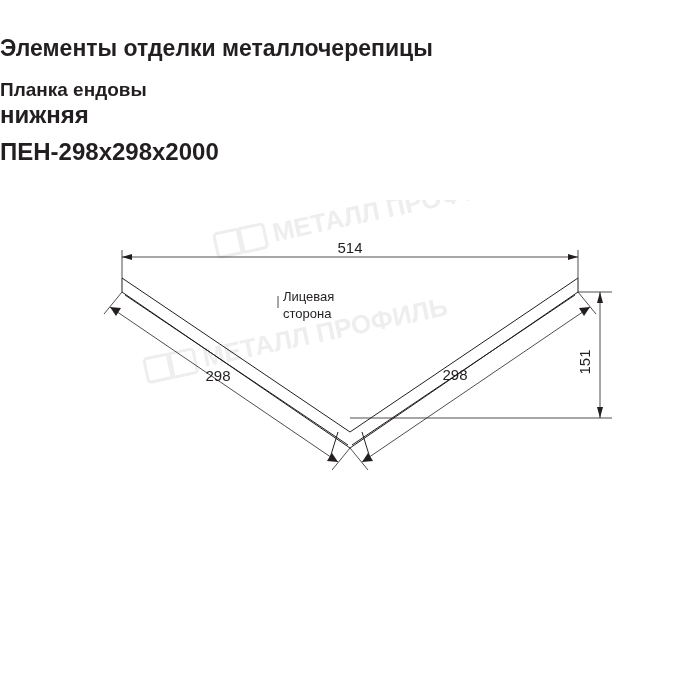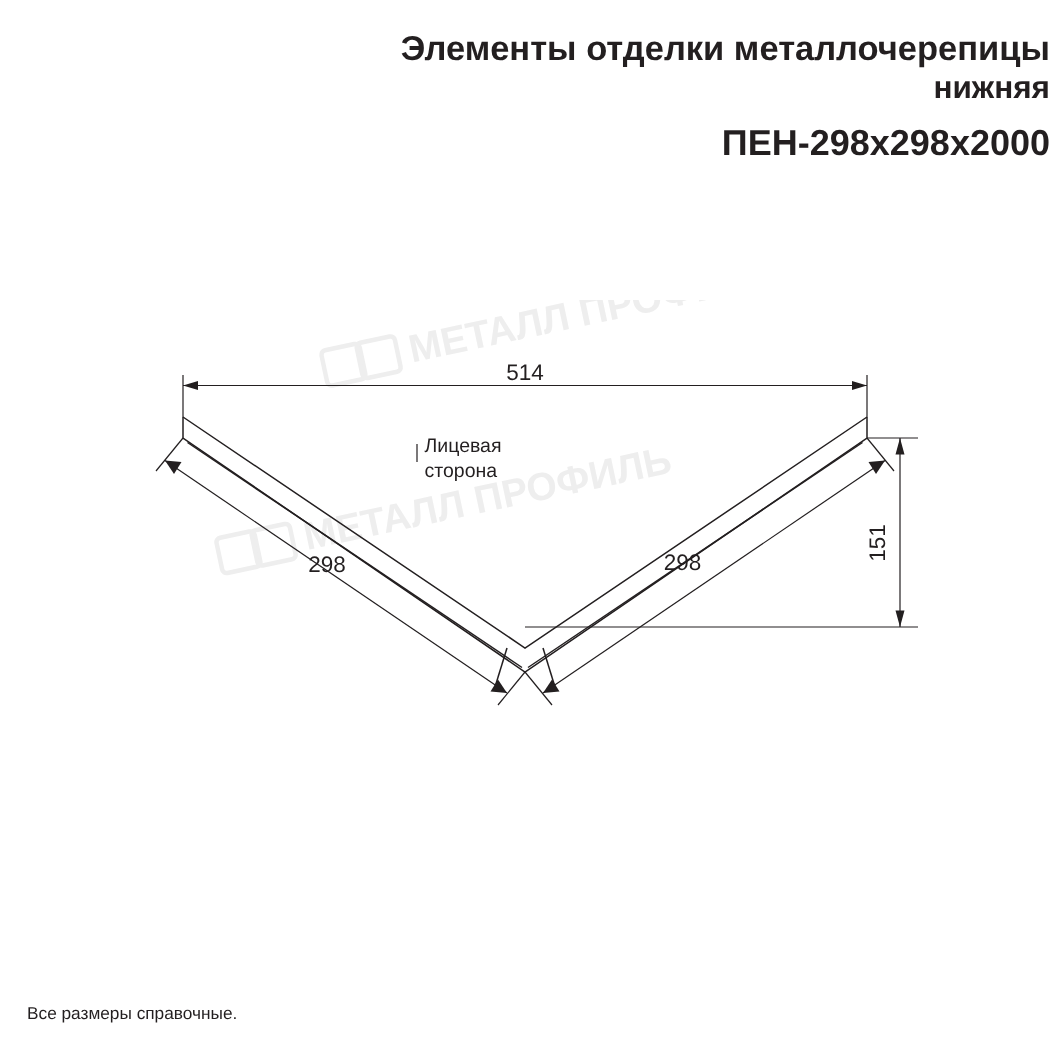--- a/index.html
+++ b/index.html
@@ -15,41 +15,41 @@
     position: relative;
     overflow: hidden;
   }
   .page {
     position: relative;
     width: 700px;
     height: 700px;
   }
   .title-block {
     position: absolute;
-    top: 18px;
+    top: 34px;
     left: 0;
     width: 700px;
-    text-align: right;
+    text-align: left;
   }
   .main-title {
     font-size: 23px;
     font-weight: bold;
     letter-spacing: 0px;
     line-height: 28px;
     margin: 0;
   }
   .sub-title {
     font-size: 19px;
     font-weight: bold;
     line-height: 25px;
     margin: 0;
     margin-top: 15px;
   }
   .sub-title-2 {
-    font-size: 21px;
+    font-size: 24px;
     font-weight: bold;
     line-height: 25px;
     margin: 0;
   }
   .code-title {
     font-size: 24px;
     font-weight: bold;
     line-height: 25px;
     margin: 0;
     margin-top: 12px;
@@ -89,20 +89,21 @@
     fill: #eeeeee;
   }
 </style>
 </head>
 <body>
 
 <div class="page">
 
   <div class="title-block">
     <p class="main-title">Элементы отделки металлочерепицы</p>
+    <p class="sub-title">Планка ендовы</p>
     <p class="sub-title-2">нижняя</p>
     <p class="code-title">ПЕН-298x298x2000</p>
   </div>
 
   <div class="drawing">
     <svg width="700" height="300" viewBox="0 0 700 300" xmlns="http://www.w3.org/2000/svg">
 
       <g opacity="1">
         <g transform="translate(215,40) rotate(-12)">
           <rect x="0" y="-6" width="26" height="24" rx="3" fill="none" stroke="#eeeeee" stroke-width="3"></rect>
@@ -168,16 +169,15 @@
       <g stroke="#231f20" stroke-width="0.8" fill="none">
         <line x1="278" y1="108" x2="278" y2="96"></line>
       </g>
       <text class="face-label" x="283" y="101">Лицевая</text>
       <text class="face-label" x="283" y="118">сторона</text>
 
     </svg>
   </div>
 
   <div class="footer">
-    <div>Все размеры справочные.</div>
   </div>
 
 </div>
 
 </body></html>

